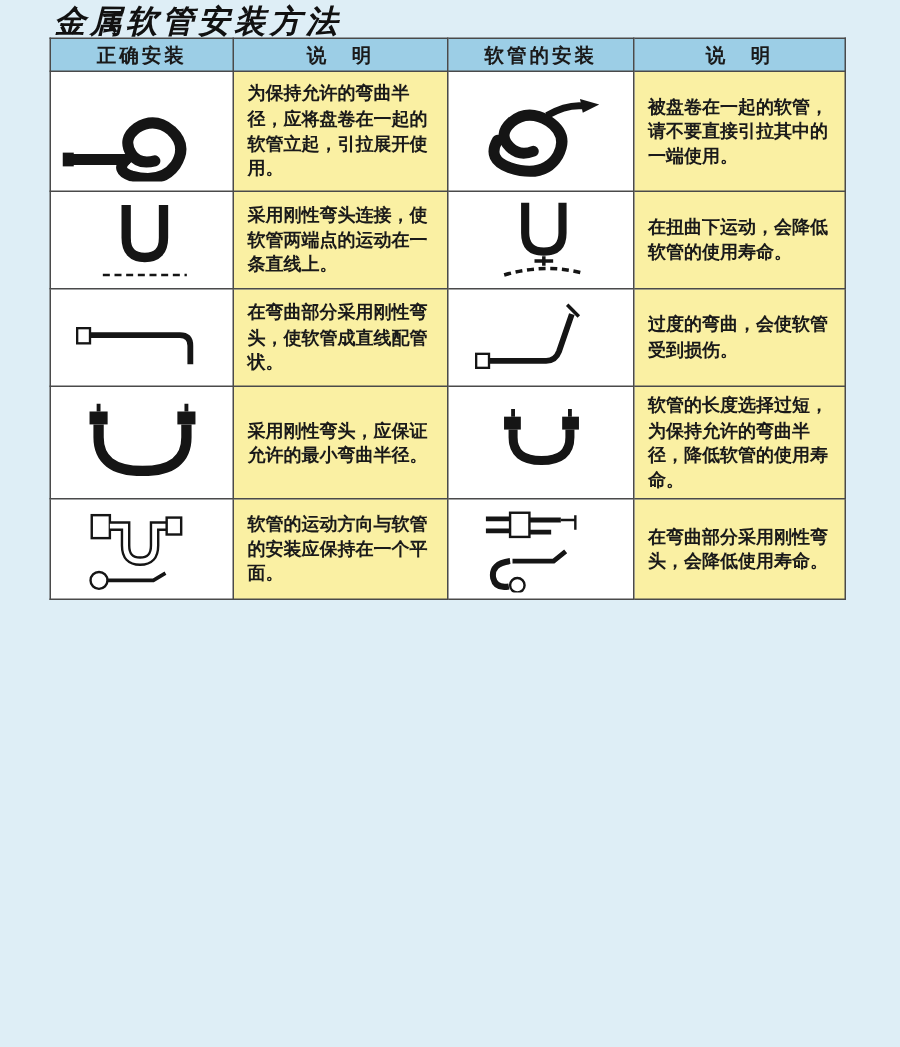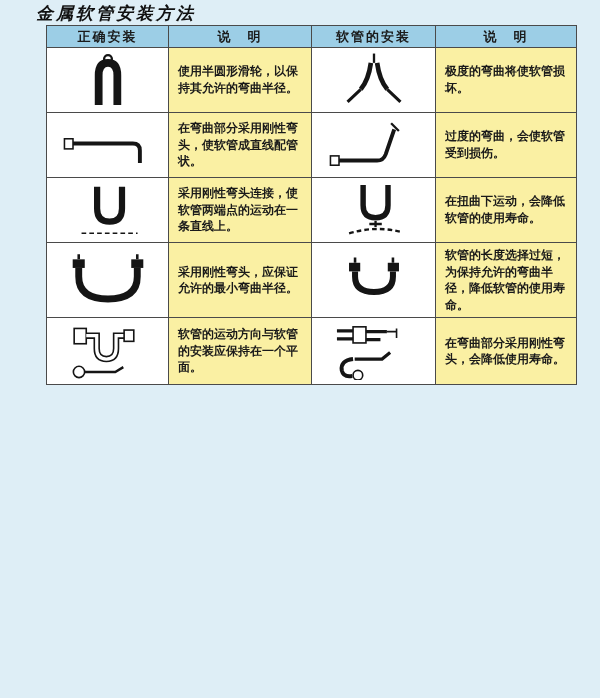--- a/index.html
+++ b/index.html
@@ -13,33 +13,33 @@
   html,body{margin:0;padding:0;}
   body{
     width:600px;height:698px;
     background:var(--page-bg);
     font-family:"Liberation Sans","DejaVu Sans",sans-serif;
     color:var(--text);
     overflow:hidden;
   }
   .doc-title{
     padding:3px 0 0 36px;
-    font-size:17px;
+    font-size:21px;
     font-weight:bold;
     font-style:italic;
     letter-spacing:3px;
     font-family:"Liberation Serif","DejaVu Serif",serif;
     color:#111;
     height:25px;
     line-height:22px;
   }
   table.install-table{
     border-collapse:collapse;
     table-layout:fixed;
-    margin-left:46px;
+    margin-left:33px;
     width:530px;
   }
   .install-table th,.install-table td{
     border:1px solid var(--border);
     padding:0;
   }
   .install-table th{
     background:var(--header-bg);
     font-size:13px;
     font-weight:bold;
@@ -79,77 +79,77 @@
   <thead>
     <tr>
       <th>正确安装</th>
       <th>说　明</th>
       <th>软管的安装</th>
       <th>说　明</th>
     </tr>
   </thead>
   <tbody>
 
+    <tr class="h80">
+      <td class="img-cell">
+        <svg width="112" height="66" viewBox="0 0 120 72" fill="none">
+          <rect x="2" y="51" width="8" height="10" fill="#151515"></rect>
+          <path d="M10 56 H48" stroke="#151515" stroke-width="8" stroke-linecap="round"></path>
+          <path d="M48 56 q-8 8 4 12 q22 6 32-8 q9-14-3-25 q-12-10-25-2 q-11 8-4 19 q5 8 17 5" stroke="#151515" stroke-width="8" stroke-linecap="round"></path>
+        </svg>
+      </td>
+      <td class="desc-cell">为保持允许的弯曲半径，应将盘卷在一起的软管立起，引拉展开使用。</td>
+      <td class="img-cell">
+        <svg width="112" height="66" viewBox="0 0 120 72" fill="none">
+          <path d="M28 42 q-8 14 9 20 q25 8 35-9 q8-15-7-25 q-15-9-27 1 q-10 9-1 18 q7 7 17 3" stroke="#151515" stroke-width="8" stroke-linecap="round"></path>
+          <path d="M64 24 q14-8 26-7" stroke="#151515" stroke-width="5"></path>
+          <path d="M88 12 l14 4 -12 6 z" fill="#151515"></path>
+        </svg>
+      </td>
+      <td class="desc-cell">被盘卷在一起的软管，请不要直接引拉其中的一端使用。</td>
+    </tr>
+
+
+
+
 
     <tr class="h65">
       <td class="img-cell">
         <svg width="112" height="56" viewBox="0 0 120 72" fill="none">
-          <circle cx="60" cy="9" r="5" stroke="#151515" stroke-width="3"></circle>
-          <path d="M48 68 V30 Q48 14 60 14 Q72 14 72 30 V68" stroke="#151515" stroke-width="10"></path>
+          <path d="M46 6 V34 q0 17 16 17 q16 0 16-17 V6" stroke="#151515" stroke-width="8"></path>
+          <path d="M26 66 H98" stroke="#151515" stroke-width="2" stroke-dasharray="6 4"></path>
         </svg>
       </td>
-      <td class="desc-cell">使用半圆形滑轮，以保持其允许的弯曲半径。</td>
+      <td class="desc-cell">采用刚性弯头连接，使软管两端点的运动在一条直线上。</td>
       <td class="img-cell">
         <svg width="112" height="56" viewBox="0 0 120 72" fill="none">
-          <path d="M60 2 V14" stroke="#151515" stroke-width="3"></path>
-          <path d="M56 14 q-3 22-13 34" stroke="#151515" stroke-width="6"></path>
-          <path d="M64 14 q3 22 13 34" stroke="#151515" stroke-width="6"></path>
-          <path d="M43 48 L26 64 M77 48 L94 64" stroke="#151515" stroke-width="4"></path>
+          <path d="M46 4 V30 q0 16 16 16 q16 0 16-16 V4" stroke="#151515" stroke-width="7"></path>
+          <path d="M54 54 h16 M62 50 v8" stroke="#151515" stroke-width="3"></path>
+          <path d="M28 66 q34-10 66-2" stroke="#151515" stroke-width="3" stroke-dasharray="6 4"></path>
         </svg>
       </td>
-      <td class="desc-cell">极度的弯曲将使软管损坏。</td>
+      <td class="desc-cell">在扭曲下运动，会降低软管的使用寿命。</td>
     </tr>
-
-
-
 
     <tr class="h65">
       <td class="img-cell">
         <svg width="112" height="56" viewBox="0 0 120 72" fill="none">
           <rect x="4" y="28" width="11" height="13" stroke="#151515" stroke-width="2"></rect>
           <path d="M15 34 H92 q9 0 9 9 v16" stroke="#151515" stroke-width="5"></path>
         </svg>
       </td>
       <td class="desc-cell">在弯曲部分采用刚性弯头，使软管成直线配管状。</td>
       <td class="img-cell">
         <svg width="112" height="56" viewBox="0 0 120 72" fill="none">
           <rect x="4" y="50" width="11" height="12" stroke="#151515" stroke-width="2"></rect>
           <path d="M15 56 H64 q8 0 11-8 L86 16" stroke="#151515" stroke-width="5"></path>
           <path d="M82 8 l10 10" stroke="#151515" stroke-width="3"></path>
         </svg>
       </td>
       <td class="desc-cell">过度的弯曲，会使软管受到损伤。</td>
-    </tr>
-
-    <tr class="h65">
-      <td class="img-cell">
-        <svg width="112" height="56" viewBox="0 0 120 72" fill="none">
-          <path d="M46 6 V34 q0 17 16 17 q16 0 16-17 V6" stroke="#151515" stroke-width="8"></path>
-          <path d="M26 66 H98" stroke="#151515" stroke-width="2" stroke-dasharray="6 4"></path>
-        </svg>
-      </td>
-      <td class="desc-cell">采用刚性弯头连接，使软管两端点的运动在一条直线上。</td>
-      <td class="img-cell">
-        <svg width="112" height="56" viewBox="0 0 120 72" fill="none">
-          <path d="M46 4 V30 q0 16 16 16 q16 0 16-16 V4" stroke="#151515" stroke-width="7"></path>
-          <path d="M54 54 h16 M62 50 v8" stroke="#151515" stroke-width="3"></path>
-          <path d="M28 66 q34-10 66-2" stroke="#151515" stroke-width="3" stroke-dasharray="6 4"></path>
-        </svg>
-      </td>
-      <td class="desc-cell">在扭曲下运动，会降低软管的使用寿命。</td>
     </tr>
 
     <tr class="h75">
       <td class="img-cell">
         <svg width="112" height="62" viewBox="0 0 120 72" fill="none">
           <path d="M26 6 v6 M94 6 v6" stroke="#151515" stroke-width="3"></path>
           <rect x="19" y="12" width="14" height="10" fill="#151515"></rect>
           <rect x="87" y="12" width="14" height="10" fill="#151515"></rect>
           <path d="M26 22 v10 q0 26 34 26 q34 0 34-26 v-10" stroke="#151515" stroke-width="8"></path>
         </svg>

